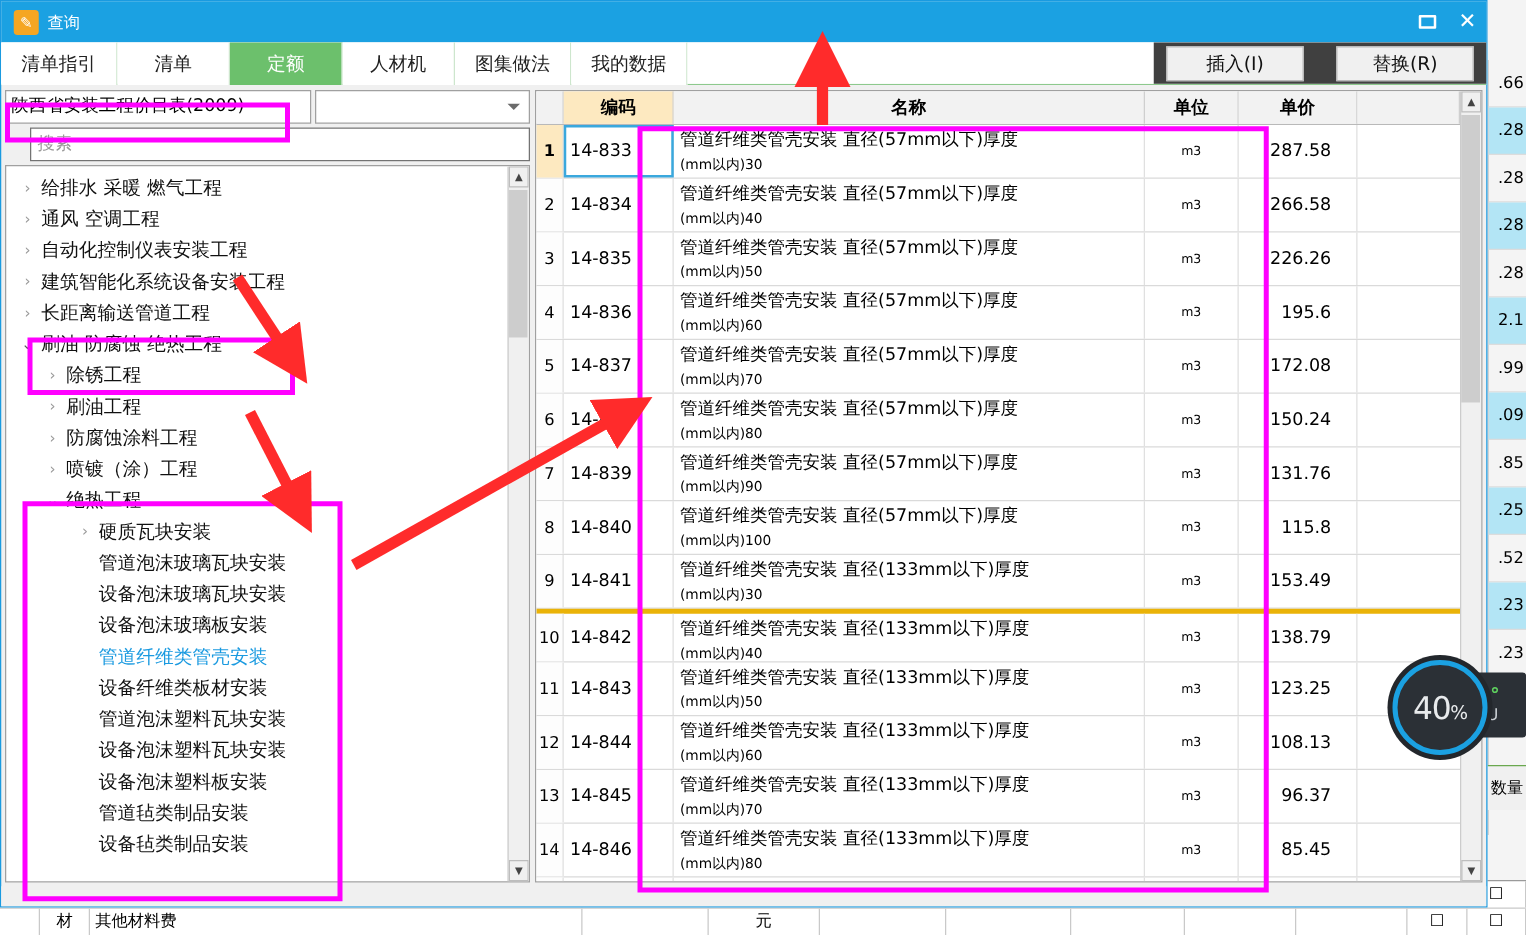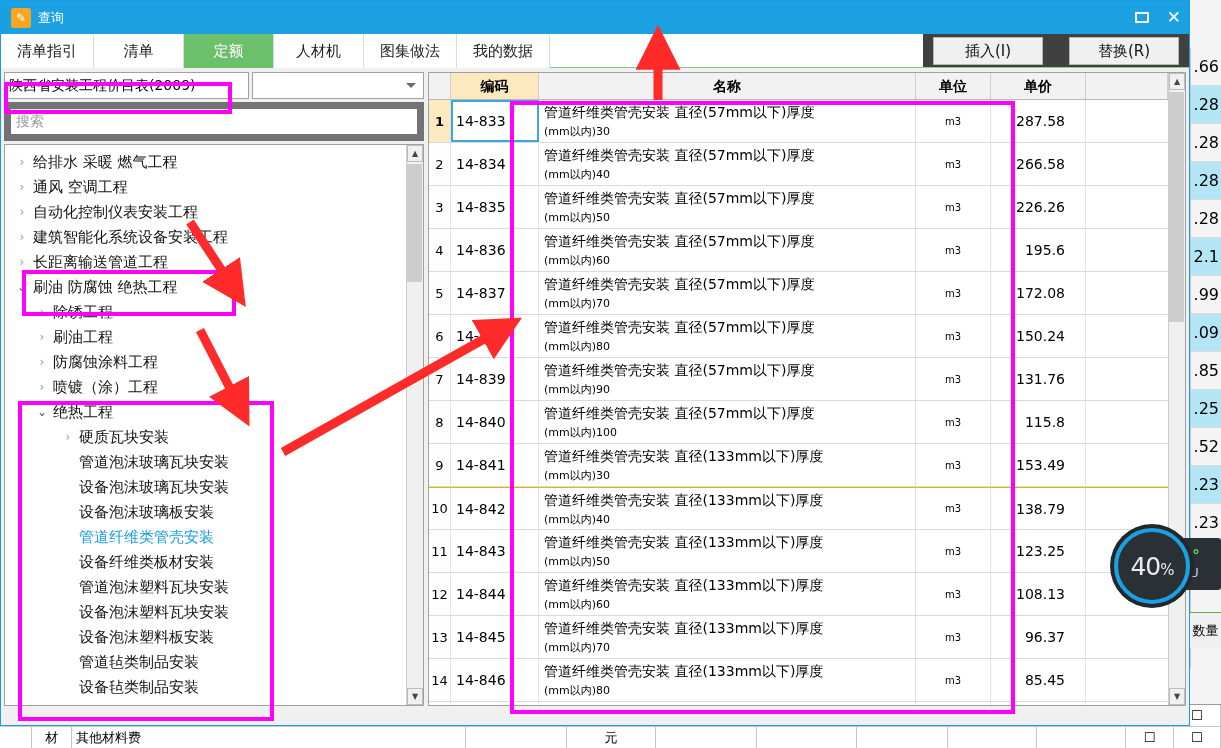--- a/index.html
+++ b/index.html
@@ -9,21 +9,21 @@
     font-size: 13px;
     background: #ffffff;
     position: relative;
   }
 
   
   #bg-app { position:absolute; inset:0; background:#f4f4f4; }
   .bg-right-values {
     position:absolute; right:0; top:48px; width:31px; bottom:80px;
     border-left:1px solid #c8c8c8;
-    font-size:16px; color:#000;
+    font-size:13px; color:#000;
   }
   .bg-val {
     height:38px; line-height:38px; padding-right:2px; text-align:right;
     border-bottom:1px solid #dcdcdc; overflow:hidden; white-space:nowrap;
   }
   .bg-val.hl { background:#b3e5f5; }
 
   .bg-bottom-grid {
     position:absolute; left:0; right:0; bottom:0; height:44px;
     background:#ffffff; border-top:1px solid #9a9a9a;
@@ -104,22 +104,22 @@
   }
   .catalog-filter {
     width:172px; border:1px solid #a0a0a0; background:#fff; position:relative;
   }
   .caret {
     position:absolute; right:7px; top:10px; width:0; height:0;
     border-left:5px solid transparent; border-right:5px solid transparent;
     border-top:5px solid #6b6b6b;
   }
   .search-box {
-    height:39px; margin-top:3px; border:7px solid #737373; background:#fff;
-    font-size:14px; line-height:25px; padding-left:5px; color:#9a9a9a;
+    height:27px; margin-top:3px; border:1px solid #737373; background:#fff;
+    font-size:14px; line-height:25px; padding-left:5px; color:#9a9a9a;margin-left:20px;
   }
   .tree-wrap {
     flex:1; margin-top:3px; border:1px solid #a0a0a0; background:#fff;
     display:flex; min-height:0; position:relative; overflow:hidden;
   }
   .tree { flex:1; padding:5px 0 0 0; overflow:hidden; }
   .tnode {
     height:25px; line-height:25px; font-size:15px; white-space:nowrap;
     display:flex; align-items:center; color:#111; cursor:pointer;
   }
@@ -169,21 +169,21 @@
     display:flex; align-items:center; padding:0 4px;
   }
   .gc.c-num { justify-content:center; background:#fdfdfd; font-size:13px; padding:0; }
   .gc.c-code { padding-left:5px; }
   .gc.c-name { display:block; padding:3px 2px 0 5px; line-height:19px; font-size:14px; }
   .gc.c-unit { justify-content:center; font-size:10px; }
   .gc.c-price{ justify-content:flex-end; padding-right:20px; }
   .gc.c-tail { border-right:none; }
   .grow.first .c-num { background:#fde9c0; font-weight:bold; }
   .grow.first .c-code { outline:2px solid #3aa8dd; outline-offset:-2px; }
-  .grow.r10 { border-top:1px solid #eab308; }
+  .grow.r10 { border-top:4px solid #eab308; }
   .nm-sm { font-size:11px; }
   .grid-sb {
     width:17px; flex:0 0 17px; background:#f0f0f0; border-left:1px solid #ccc;
     display:flex; flex-direction:column; justify-content:space-between; position:relative;
   }
   .grid-thumb { position:absolute; right:1px; top:19px; width:15px; height:230px; background:#cdcdcd; }
 
   .dlg-footer { height:16px; flex:0 0 16px; background:#f0f0f0; }
 
   

